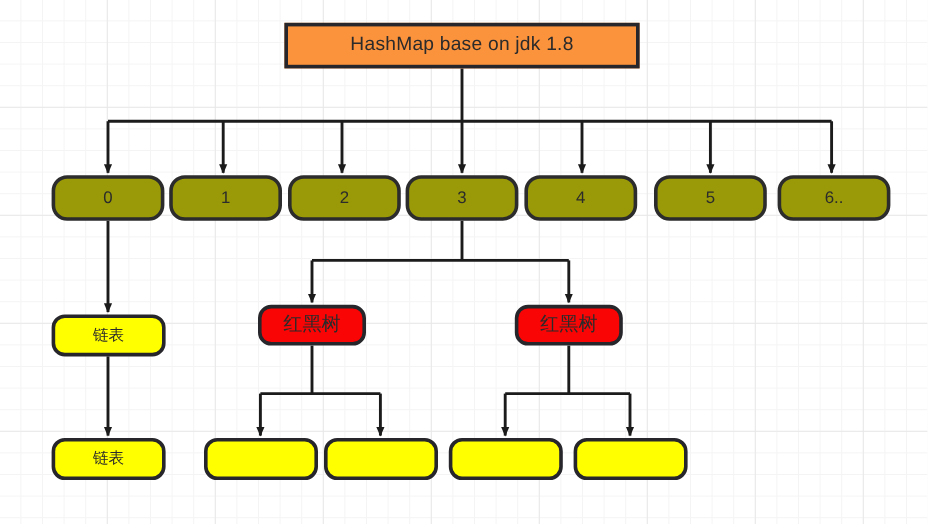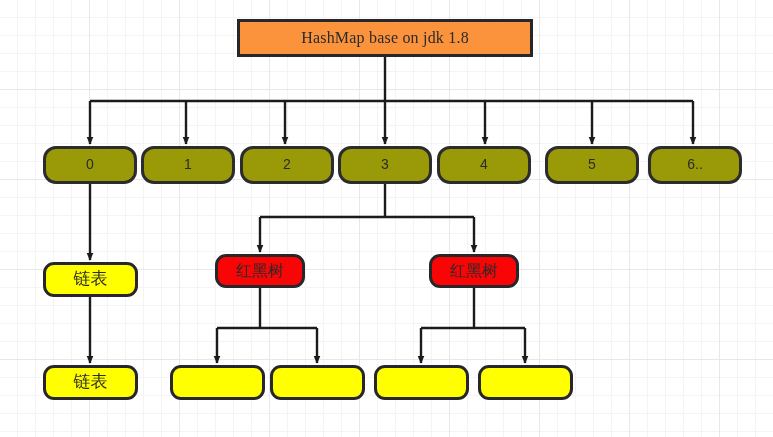--- a/index.html
+++ b/index.html
@@ -47,39 +47,38 @@
     text-align: center;
     line-height: 1.1;
     z-index: 2;
   }
   .node-title {
     background: #fb923c;
     border: 3px solid #26262b;
     border-radius: 0;
     font-size: 16px;
     letter-spacing: 0.2px;
-    font-family: Liberation Serif, serif;
   }
   .node-bucket {
     background: #9a9a08;
     border: 3px solid #2c2c2c;
     border-radius: 13px;
     font-size: 14px;
   }
   .node-rbt {
     background: #fa0505;
     border: 3px solid #26262b;
     border-radius: 11px;
     font-size: 16px;
   }
   .node-list {
     background: #ffff00;
     border: 3px solid #26262b;
     border-radius: 11px;
-    font-size: 17px;
+    font-size: 13px;
   }
   .node-leaf {
     background: #ffff00;
     border: 3px solid #26262b;
     border-radius: 11px;
     font-size: 13px;
   }
 </style>
 </head>
 <body>

